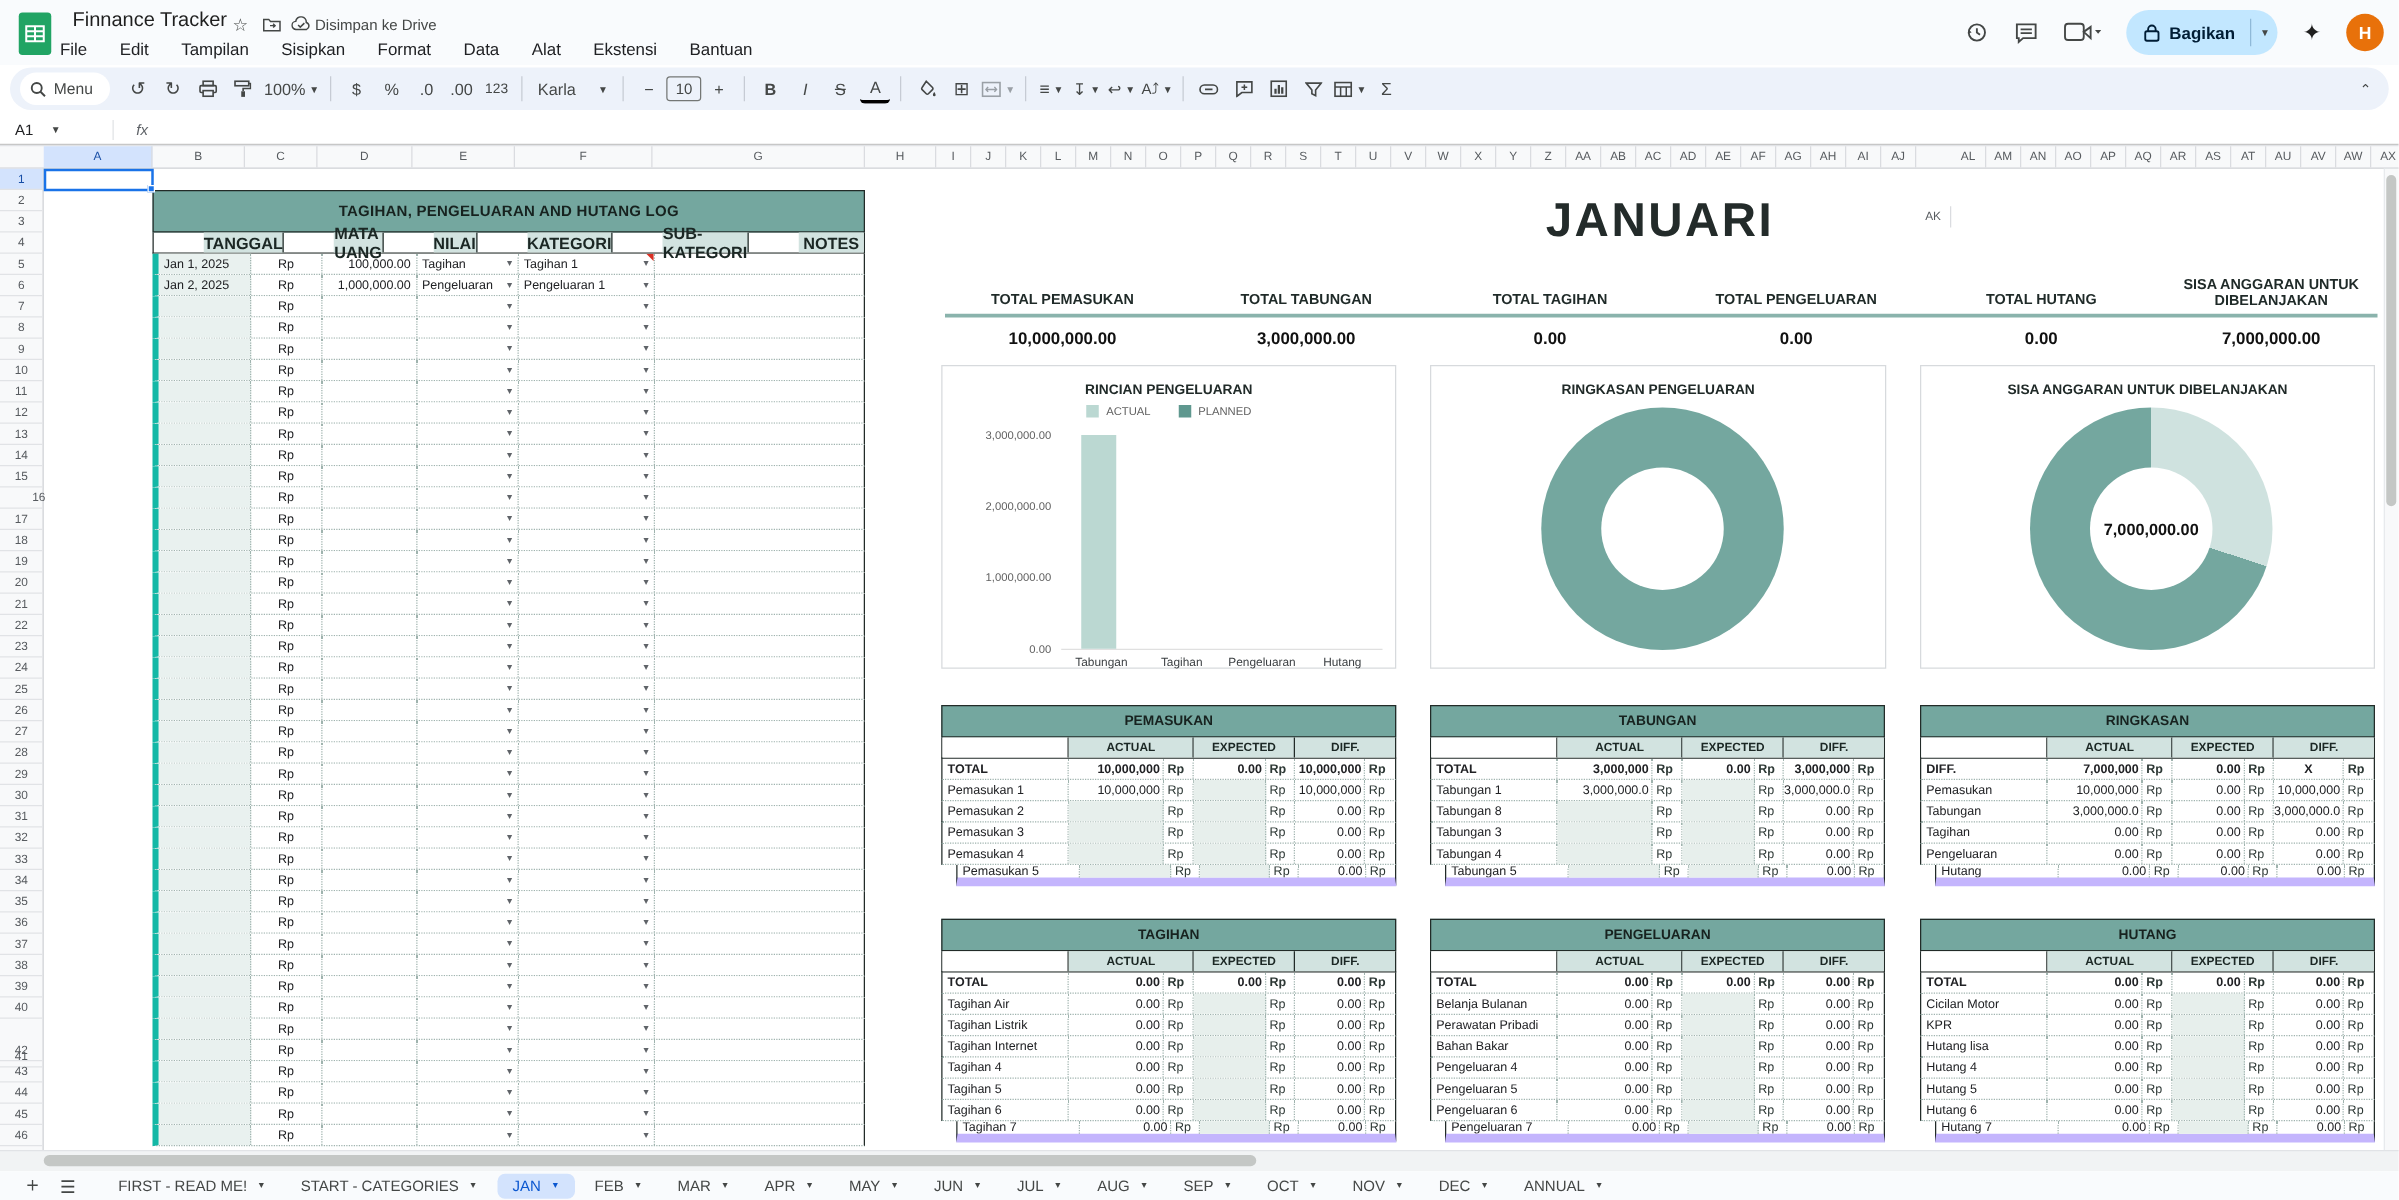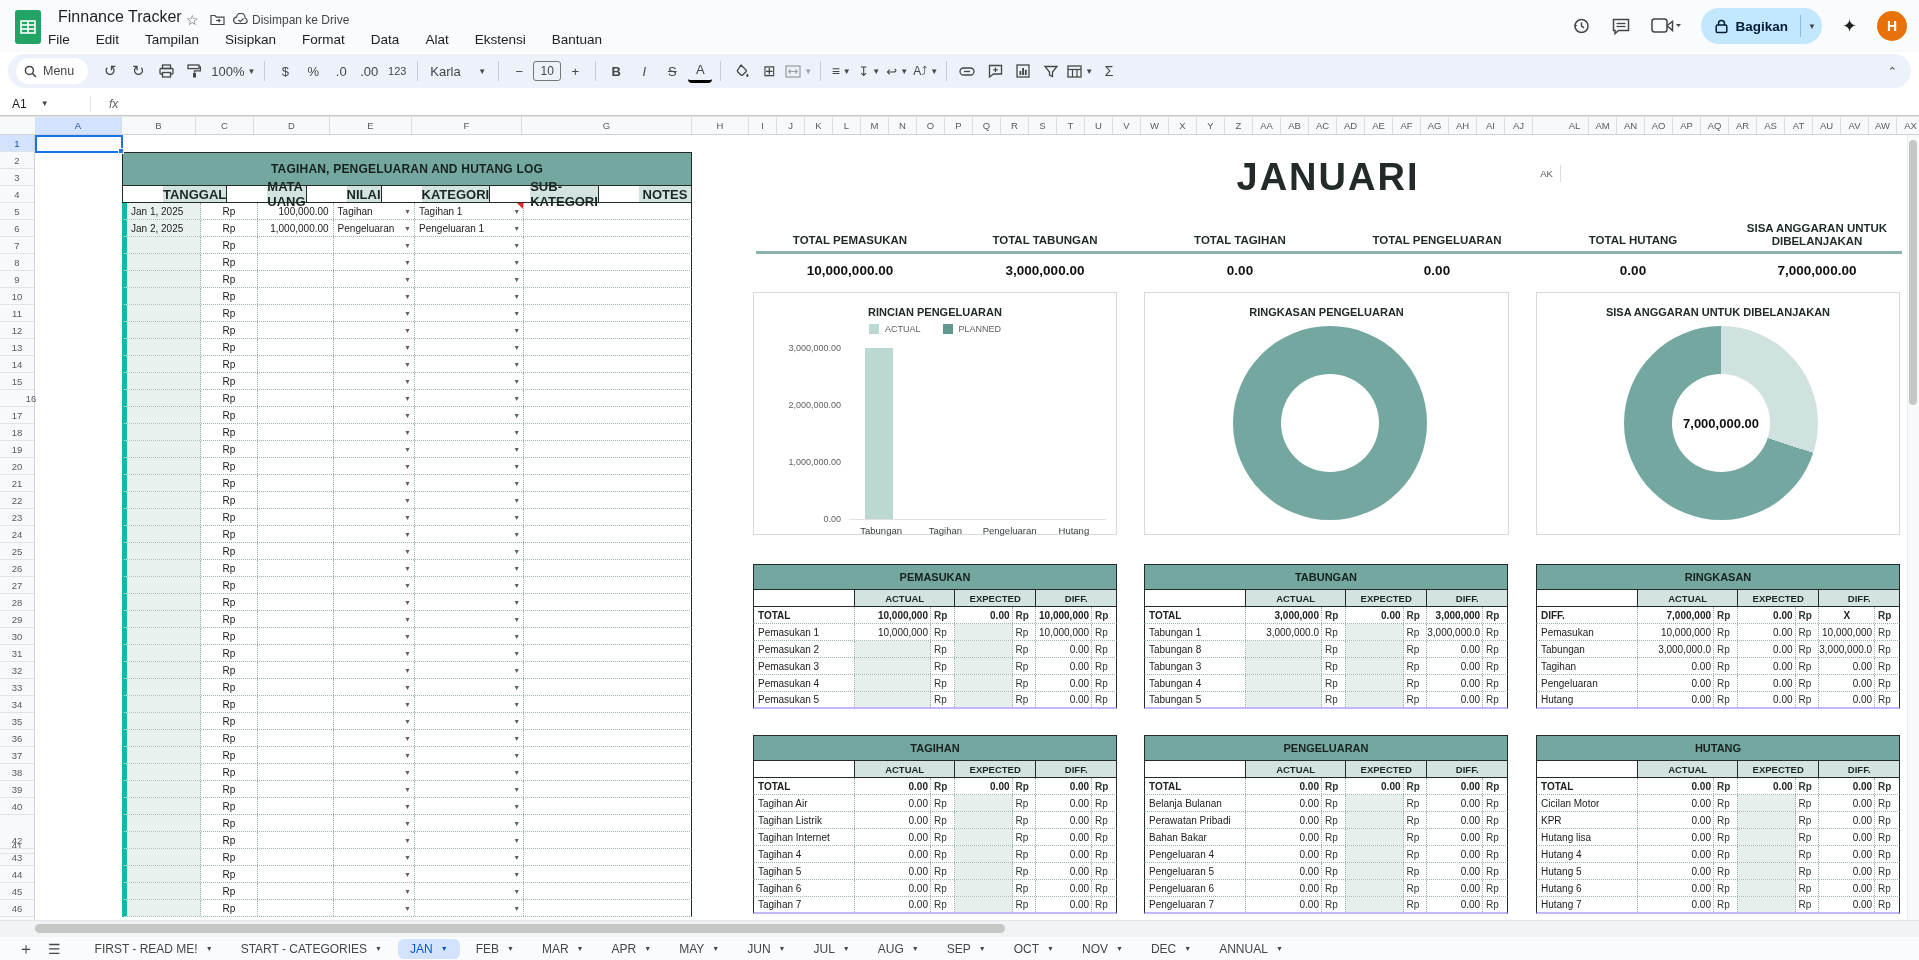--- a/index.html
+++ b/index.html
@@ -80,21 +80,21 @@
   #bar-baseline { position:absolute; background:#e0e0e0; height:1px; }
   .donut { position:absolute; width:194px; height:194px; border-radius:50%; }
   .donut-hole { position:absolute; left:48px; top:48px; width:98px; height:98px; border-radius:50%; background:#fff; display:flex; align-items:center; justify-content:center; font-weight:bold; font-size:13px; color:#111; }
   
   .stable { position:absolute; width:364px; font-size:10px; background:#fff; }
   .st-band { height:26px; background:#74a79f; border:1px solid #222b28; display:flex; align-items:center; justify-content:center; font-weight:bold; font-size:11px; color:#17221f; }
   .st-hrow { display:flex; height:17px; border-left:1px solid #222b28; border-right:1px solid #222b28; border-bottom:1px solid #222b28; }
   .st-hlabel { width:102px; background:#fff; border-right:1px solid #222b28; }
   .st-hcell { background:#d2e3e0; font-weight:bold; font-size:9.5px; display:flex; align-items:center; justify-content:center; border-right:1px solid #222b28; color:#1b2724; }
   .st-row { display:flex; height:17px; border-left:1px solid #222b28; border-right:1px solid #222b28; border-bottom:1px dotted #9fb3ae; }
-  .st-row:last-child { border-bottom:2px solid #c4b5fd; }
+  .st-row:last-child { border-bottom:7px solid #c4b5fd;margin-left:12px; }
   .sc { display:flex; align-items:center; overflow:hidden; white-space:nowrap; border-right:1px dotted #9fb3ae; }
   .sc-label { width:102px; padding-left:4px; }
   .sc-v1 { width:76px; justify-content:flex-end; padding-right:2px; }
   .sc-v2 { width:58px; justify-content:flex-end; padding-right:2px; }
   .sc-v3 { width:56px; justify-content:flex-end; padding-right:2px; }
   .sc-rp { width:24px; padding-left:3px; color:#2d3835; }
   .sc-rp.last { border-right:none; }
   .sc.tint { background:#e7efec; }
   .sc.ctr { justify-content:center; padding-right:0; }
   .st-bold { font-weight:bold; }

